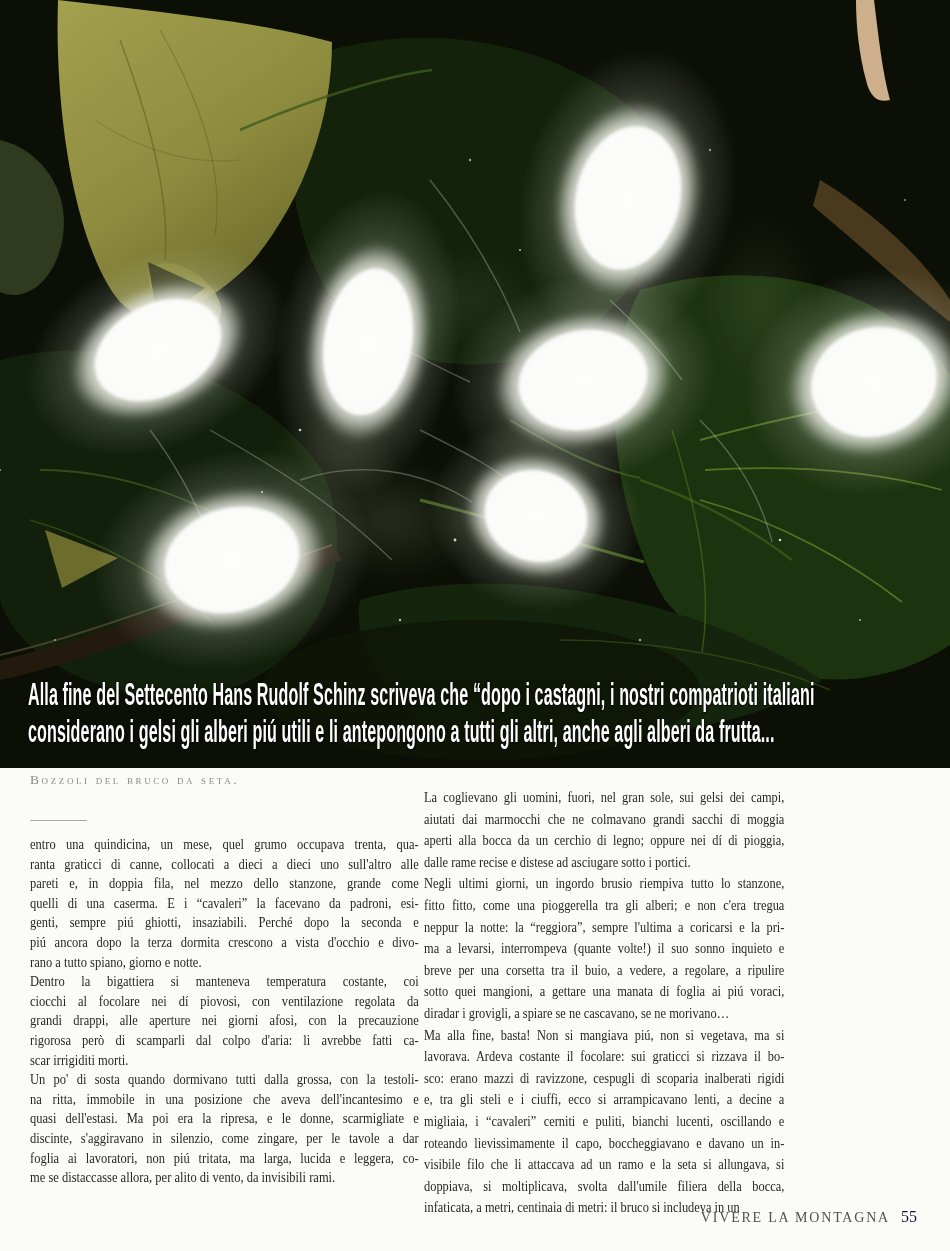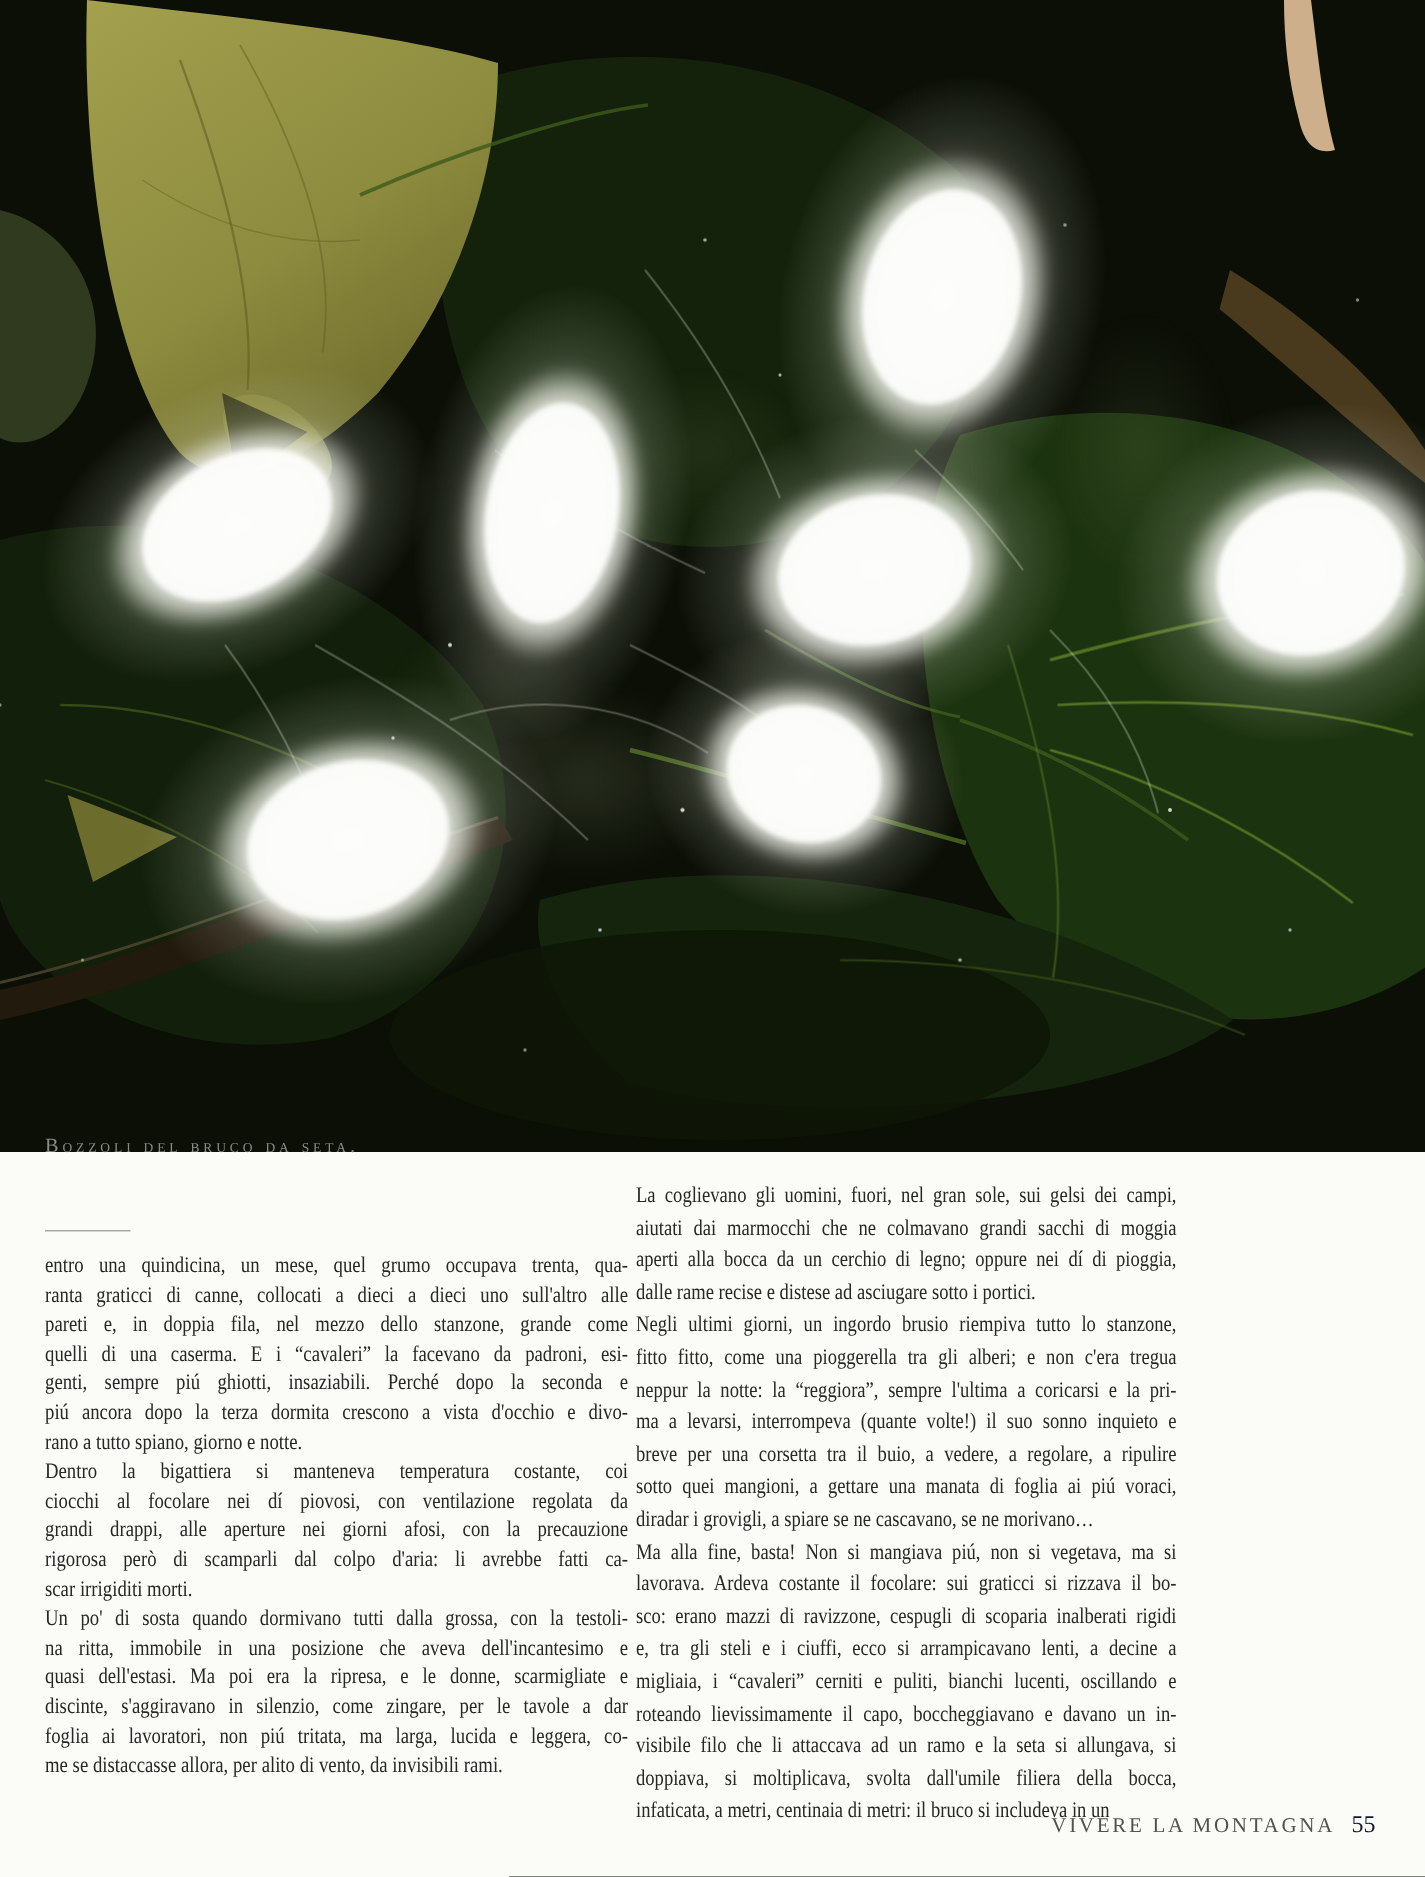--- a/index.html
+++ b/index.html
@@ -18,21 +18,21 @@
     font-weight:700;color:#ffffff;
     font-size:31px;line-height:37px;letter-spacing:.2px;
   }
   .headline .hl{
     white-space:nowrap;width:1780px;
     transform:scaleX(0.52);transform-origin:0 0;
     text-shadow:0 0 3px rgba(0,0,0,.85), 1px 1px 0 rgba(0,0,0,.55);
   }
   
   .caption{
-    position:absolute;left:30px;top:756px;
+    position:absolute;left:30px;top:772px;
     font-family:"Liberation Serif", serif;
     font-variant:small-caps;letter-spacing:2.6px;
     font-size:13.5px;color:#8b8b86;
   }
   .caption-rule{
     position:absolute;left:30px;top:820px;width:57px;height:1px;
     background:#a9a9a4;
   }
   
   .col{
@@ -214,20 +214,24 @@
         <circle cx="400" cy="620" r="1.2" opacity="0.7"></circle>
       <circle cx="90," cy="470" r="1" opacity="0.6"></circle>
         <circle cx="640" cy="640" r="1.2" opacity="0.6"></circle>
       <circle cx="350" cy="700" r="1.1" opacity="0.5"></circle>
         <circle cx="55" cy="640" r="1" opacity="0.5"></circle>
       <circle cx="905" cy="200" r="1.1" opacity="0.5"></circle>
         <circle cx="455" cy="540" r="1.4" opacity="0.8"></circle>
     </g>
   </svg>
 
+  <div class="headline">
+    <div class="hl">Alla fine del Settecento Hans Rudolf Schinz scriveva che “dopo i castagni, i nostri compatrioti italiani</div>
+    <div class="hl">considerano i gelsi gli alberi piú utili e li antepongono a tutti gli altri, anche agli alberi da frutta...</div>
+  </div>
 </div>
 
 <div class="caption">Bozzoli del bruco da seta.</div>
 <div class="caption-rule"></div>
 
 <div class="col col-left">
     <div class="bodyline">entro una quindicina, un mese, quel grumo occupava trenta, qua-</div>
     <div class="bodyline">ranta graticci di canne, collocati a dieci a dieci uno sull'altro alle</div>
     <div class="bodyline">pareti e, in doppia fila, nel mezzo dello stanzone, grande come</div>
     <div class="bodyline">quelli di una caserma. E i “cavaleri” la facevano da padroni, esi-</div>

